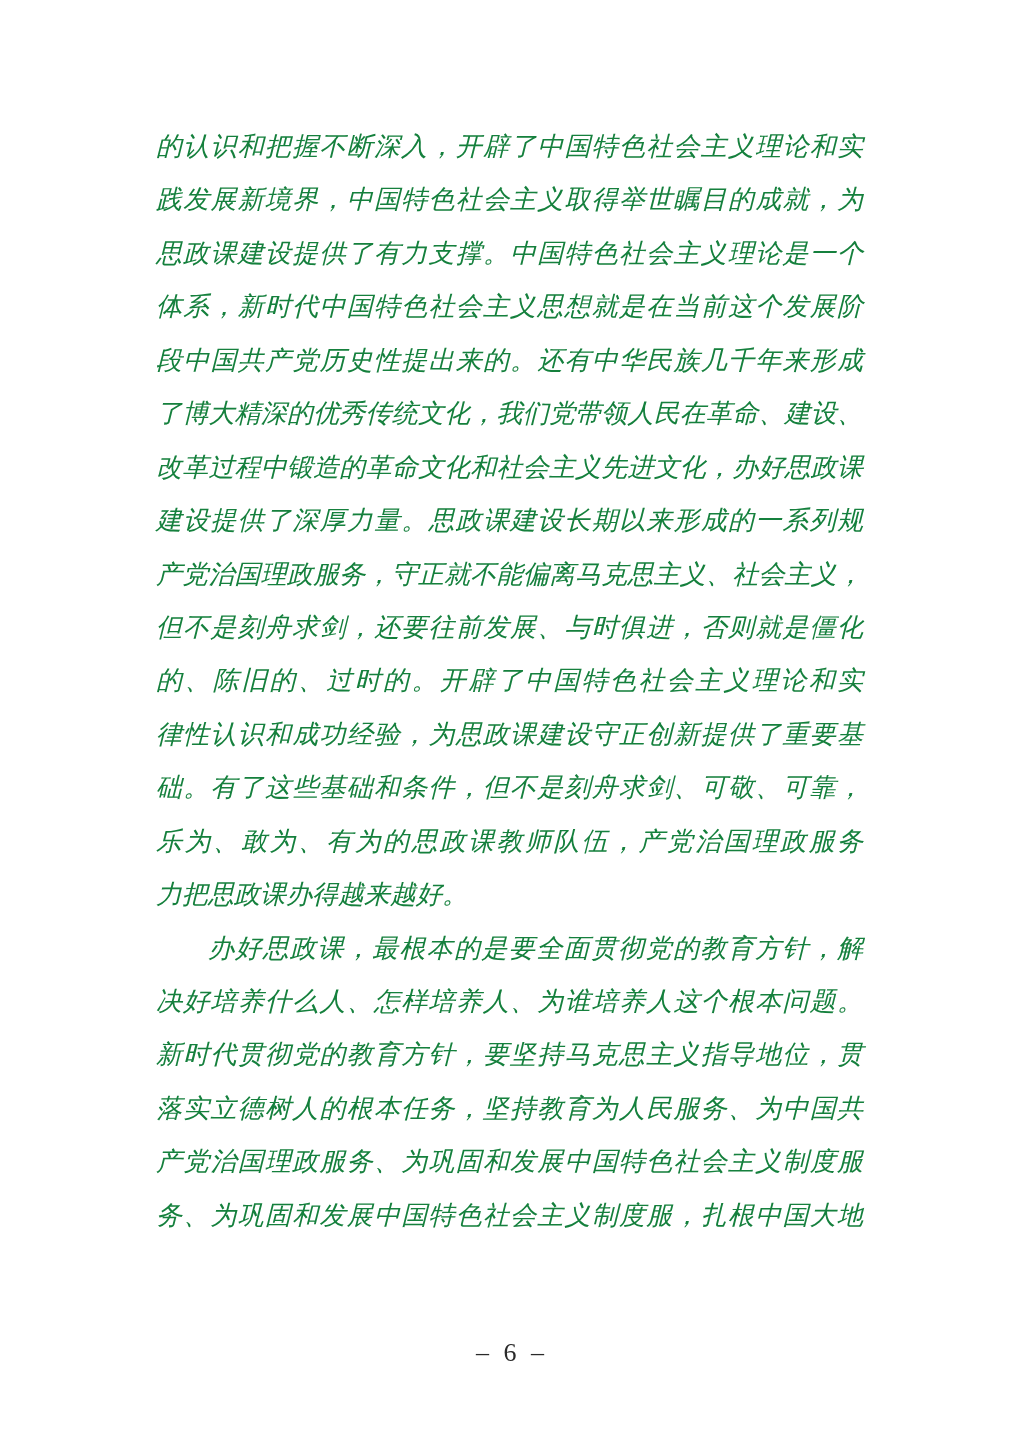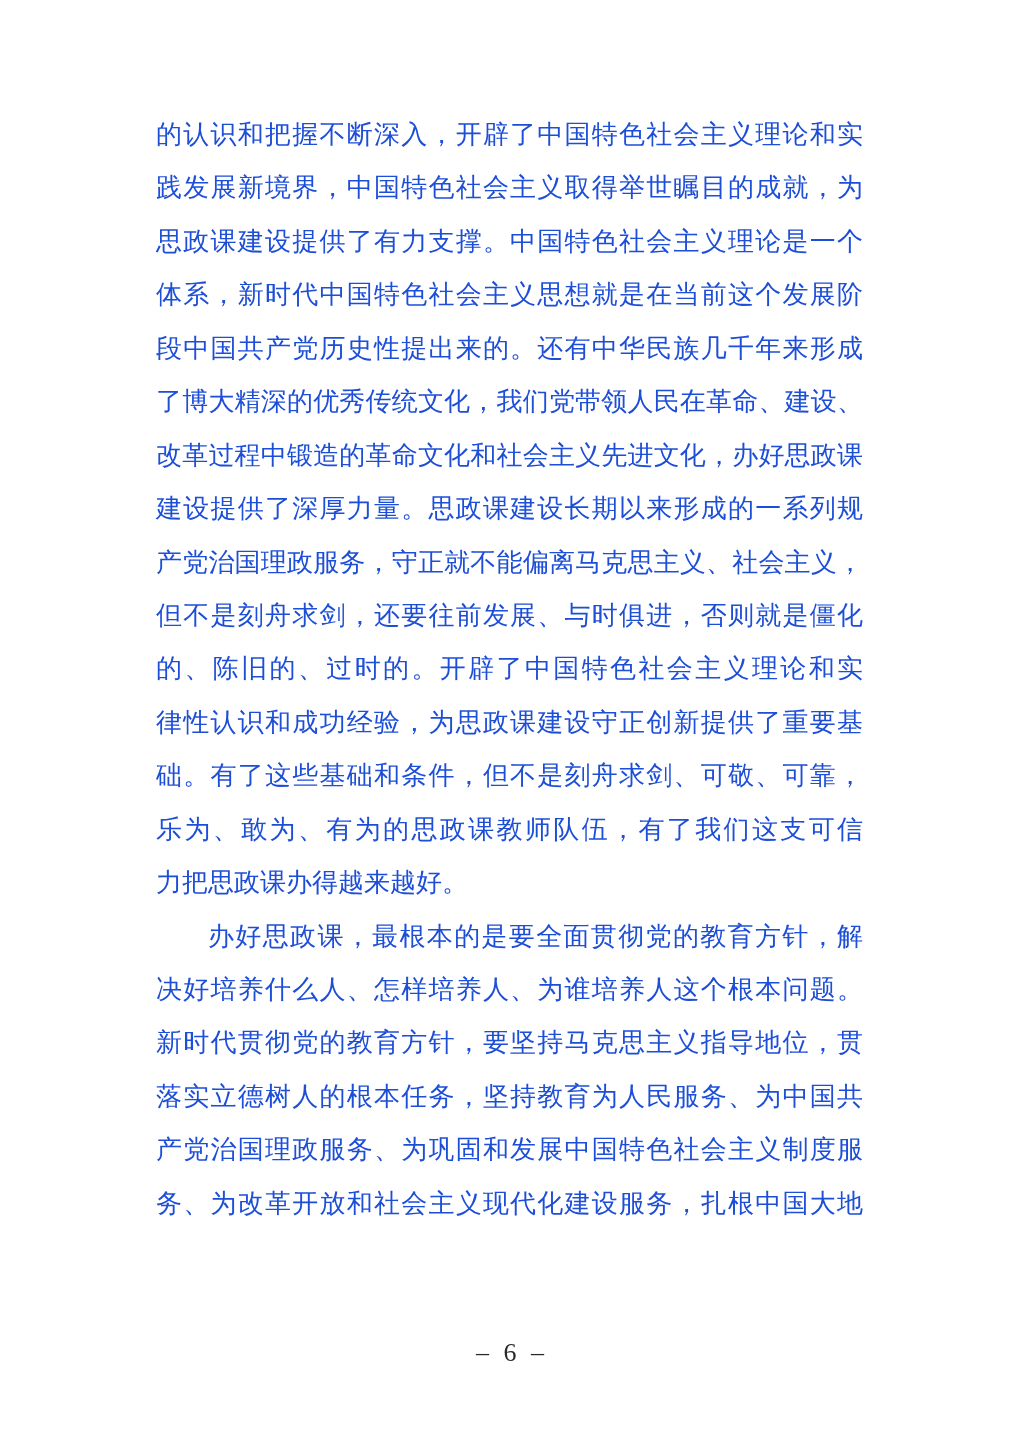--- a/index.html
+++ b/index.html
@@ -11,25 +11,26 @@
     position: relative;
     width: 1024px;
     height: 1448px;
     background: #ffffff;
     overflow: hidden;
     font-family: "Liberation Serif", "DejaVu Serif", serif;
   }
   .text-block {
     position: absolute;
     left: 156px;
-    top: 108px;
+    top: 120px;
     width: 707px;
-    color: #1d4ed8;
+    color: #15803d;
     font-size: 26px;
     line-height: 53.45px;
+    font-style: italic;
   }
   .line {
     width: 100%;
     height: 53.45px;
     white-space: nowrap;
     overflow: visible;
     text-align: justify;
     text-align-last: justify;
     -moz-text-align-last: justify;
   }
@@ -63,25 +64,25 @@
       <div class="line">体系，新时代中国特色社会主义思想就是在当前这个发展阶</div>
       <div class="line">段中国共产党历史性提出来的。还有中华民族几千年来形成</div>
       <div class="line">了博大精深的优秀传统文化，我们党带领人民在革命、建设、</div>
       <div class="line">改革过程中锻造的革命文化和社会主义先进文化，办好思政课</div>
       <div class="line">建设提供了深厚力量。思政课建设长期以来形成的一系列规</div>
       <div class="line">产党治国理政服务，守正就不能偏离马克思主义、社会主义，</div>
       <div class="line">但不是刻舟求剑，还要往前发展、与时俱进，否则就是僵化</div>
       <div class="line">的、陈旧的、过时的。开辟了中国特色社会主义理论和实</div>
       <div class="line">律性认识和成功经验，为思政课建设守正创新提供了重要基</div>
       <div class="line">础。有了这些基础和条件，但不是刻舟求剑、可敬、可靠，</div>
-      <div class="line">乐为、敢为、有为的思政课教师队伍，有了我们这支可信</div>
+      <div class="line">乐为、敢为、有为的思政课教师队伍，产党治国理政服务</div>
       <div class="line para-last">力把思政课办得越来越好。</div>
       <div class="line indent">办好思政课，最根本的是要全面贯彻党的教育方针，解</div>
       <div class="line">决好培养什么人、怎样培养人、为谁培养人这个根本问题。</div>
       <div class="line">新时代贯彻党的教育方针，要坚持马克思主义指导地位，贯</div>
       <div class="line">落实立德树人的根本任务，坚持教育为人民服务、为中国共</div>
       <div class="line">产党治国理政服务、为巩固和发展中国特色社会主义制度服</div>
-      <div class="line">务、为改革开放和社会主义现代化建设服务，扎根中国大地</div>
+      <div class="line">务、为巩固和发展中国特色社会主义制度服，扎根中国大地</div>
     </div>
   <div class="footer">
     <span>– 6 –</span>
   </div>
 </div>
 
 </body></html>

